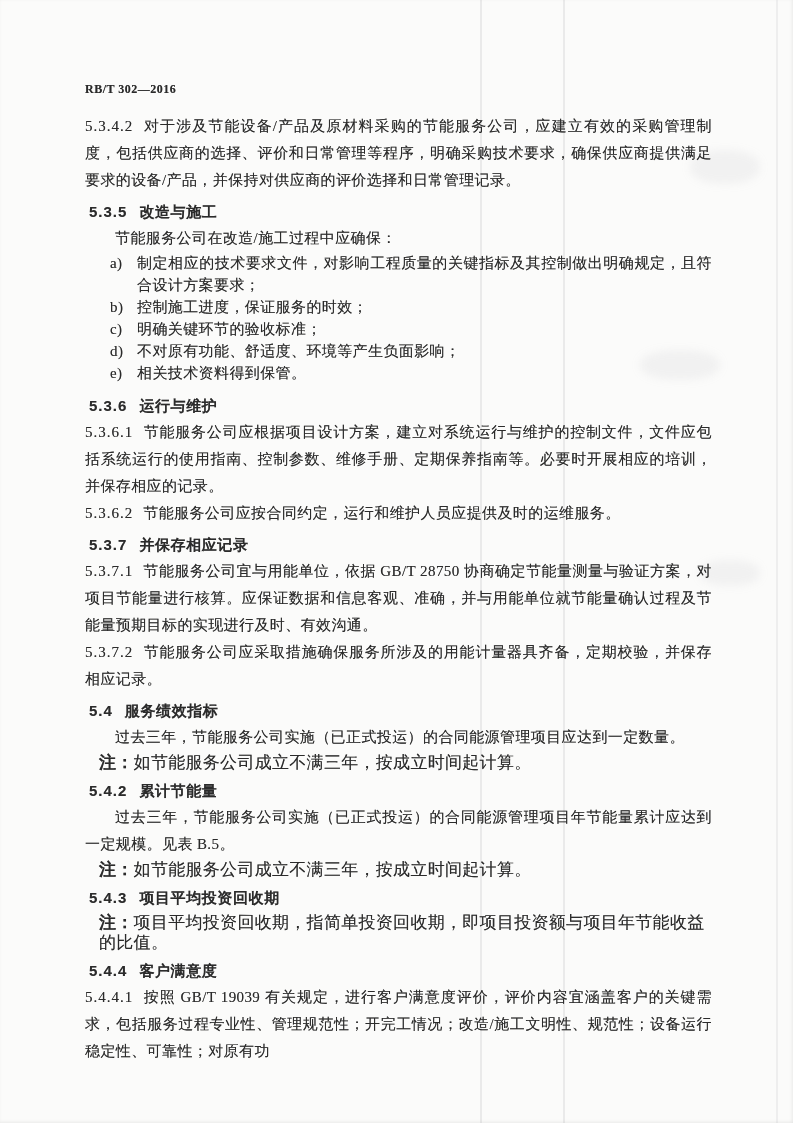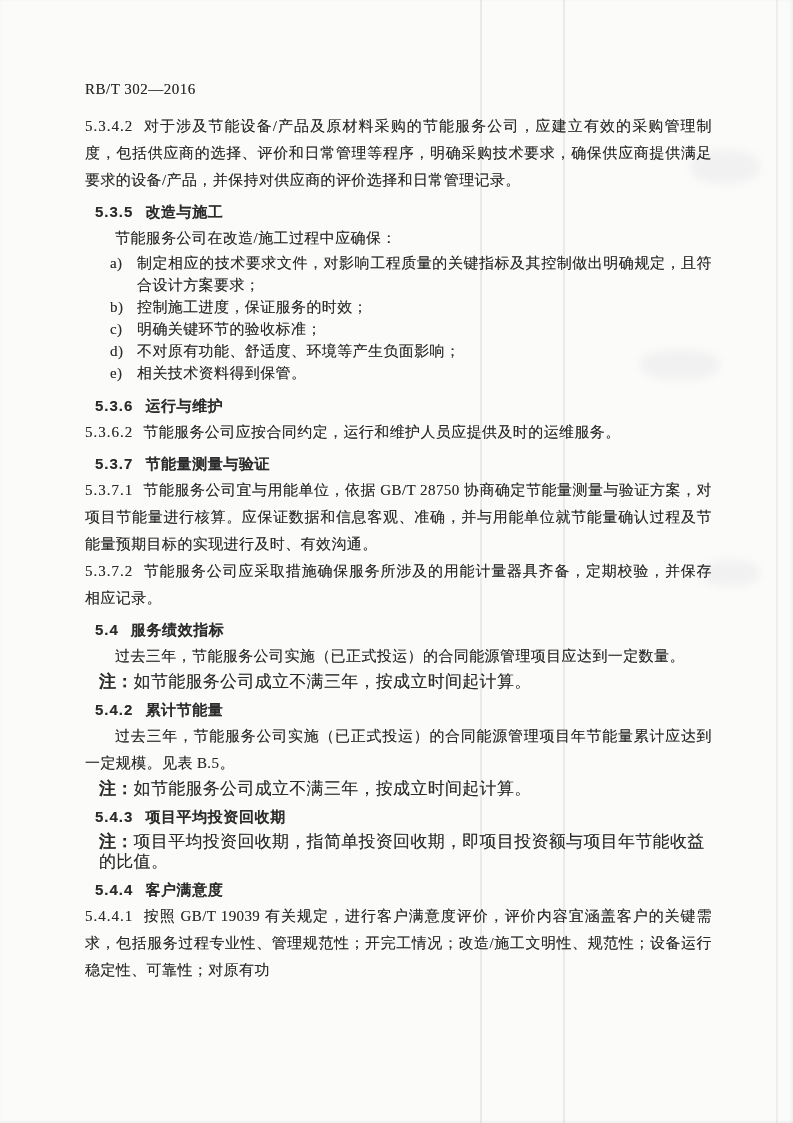--- a/index.html
+++ b/index.html
@@ -25,43 +25,43 @@
   .sm3 { left: 700px; top: 560px; width: 60px; height: 26px; }
 
   .content {
     position: absolute;
     left: 85px;
     top: 78px;
     width: 627px;
   }
   .doc-header {
     font-family: "Liberation Serif", "DejaVu Serif", serif;
-    font-weight: normal;
-    font-size: 15px;
+    font-weight: bold;
+    font-size: 12px;
     line-height: 22px;
     letter-spacing: 0.5px;
     margin: 0 0 13px 0;
     text-shadow: 0 0 0.5px rgba(40,40,40,0.55);
   }
   .clause, .body-para, .intro-para {
     font-size: 15px;
     line-height: 27px;
     margin: 0;
     text-align: justify;
     letter-spacing: 0.4px;
     text-shadow: 0 0 0.5px rgba(40,40,40,0.5);
   }
   .clause-num { margin-right: 10px; letter-spacing: 1px; }
   .intro-para, .body-para { text-indent: 2em; }
   .heading {
     font-family: "Liberation Sans", "DejaVu Sans", sans-serif;
     font-weight: 700;
     font-size: 15px;
     line-height: 27px;
-    margin: 4px 0 0 10px;
+    margin: 4px 0 0 4px;
     letter-spacing: 0.6px;
     text-shadow: 0 0 0.4px rgba(30,30,30,0.4);
   }
   .heading .clause-num { margin-right: 12px; letter-spacing: 1px; }
   .list { margin: 0 0 8px 0; padding: 0; list-style: none; }
   .list-item {
     display: flex;
     font-size: 15px;
     line-height: 22px;
     letter-spacing: 0.4px;
@@ -119,24 +119,25 @@
           <span class="list-text">不对原有功能、舒适度、环境等产生负面影响；</span>
         </li>
       <li class="list-item">
           <span class="list-marker">e)</span>
           <span class="list-text">相关技术资料得到保管。</span>
         </li>
     </ul>
 
     <p class="heading"><span class="clause-num">5.3.6</span><span>运行与维护</span></p>
 
+    <p class="clause"><span class="clause-num">5.3.6.1</span><span>节能服务公司应根据项目设计方案，建立对系统运行与维护的控制文件，文件应包括系统运行的使用指南、控制参数、维修手册、定期保养指南等。必要时开展相应的培训，并保存相应的记录。</span></p>
 
     <p class="clause"><span class="clause-num">5.3.6.2</span><span>节能服务公司应按合同约定，运行和维护人员应提供及时的运维服务。</span></p>
 
-    <p class="heading"><span class="clause-num">5.3.7</span><span>节能量测量与验证</span></p>
+    <p class="heading"><span class="clause-num">5.3.7</span><span>并保存相应记录</span></p>
 
     <p class="clause"><span class="clause-num">5.3.7.1</span><span>节能服务公司宜与用能单位，依据 GB/T 28750 协商确定节能量测量与验证方案，对项目节能量进行核算。应保证数据和信息客观、准确，并与用能单位就节能量确认过程及节能量预期目标的实现进行及时、有效沟通。</span></p>
 
     <p class="clause"><span class="clause-num">5.3.7.2</span><span>节能服务公司应采取措施确保服务所涉及的用能计量器具齐备，定期校验，并保存相应记录。</span></p>
 
     <p class="heading"><span class="clause-num">5.4</span><span>服务绩效指标</span></p>
 
 
     <p class="body-para">过去三年，节能服务公司实施（已正式投运）的合同能源管理项目应达到一定数量。</p>
 

